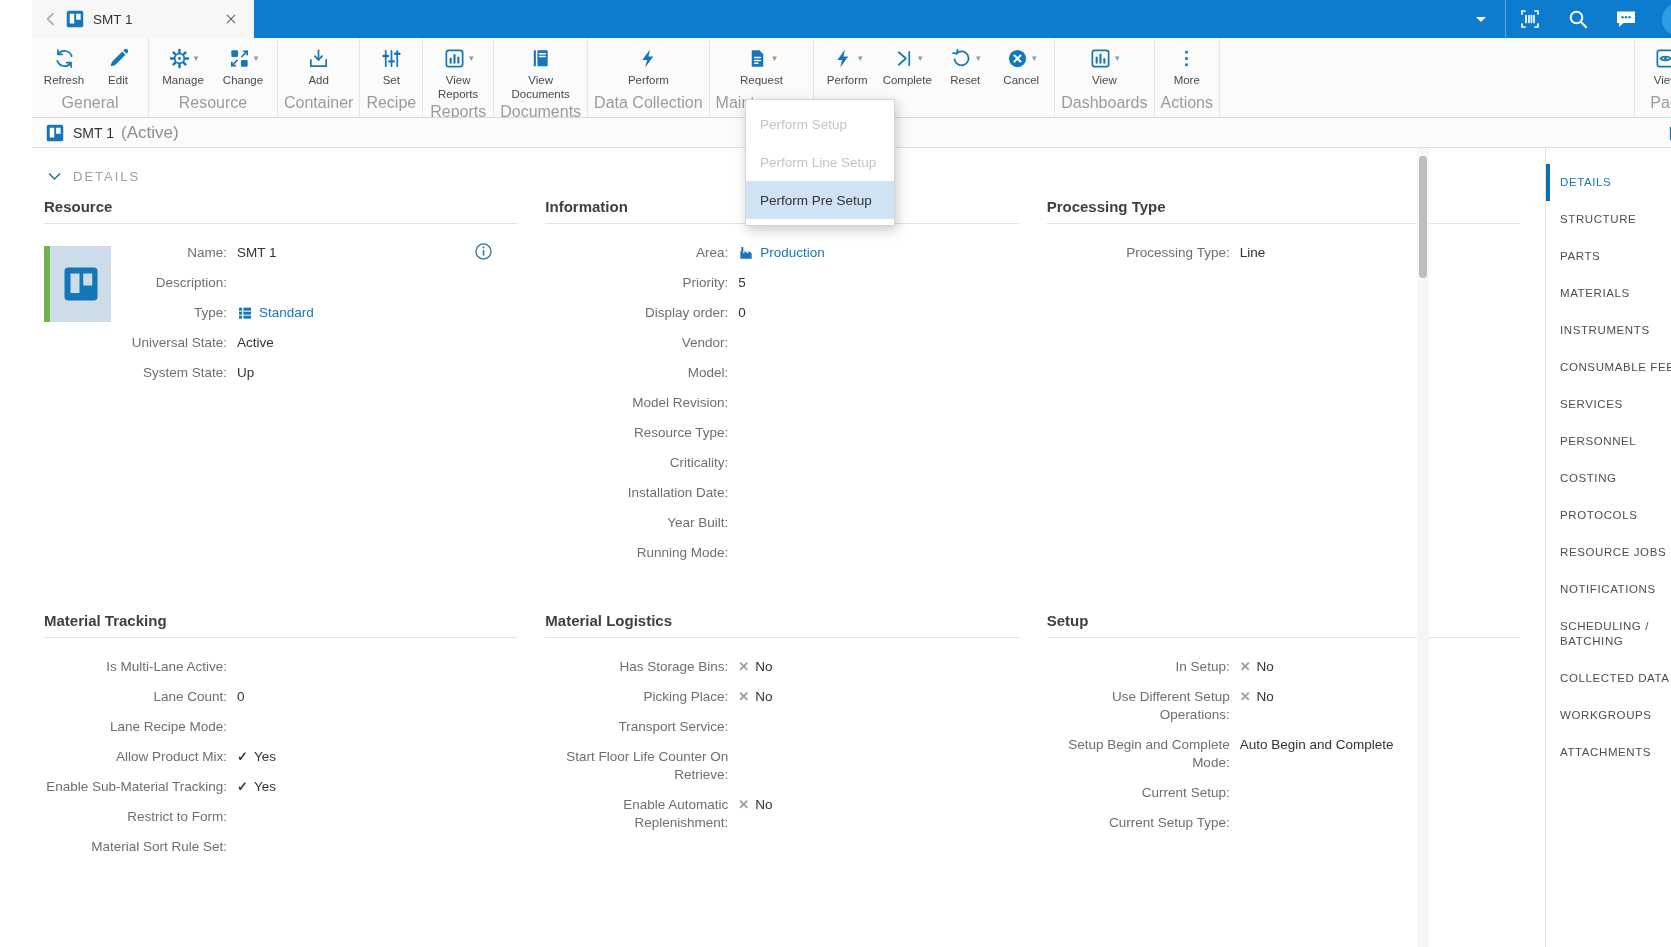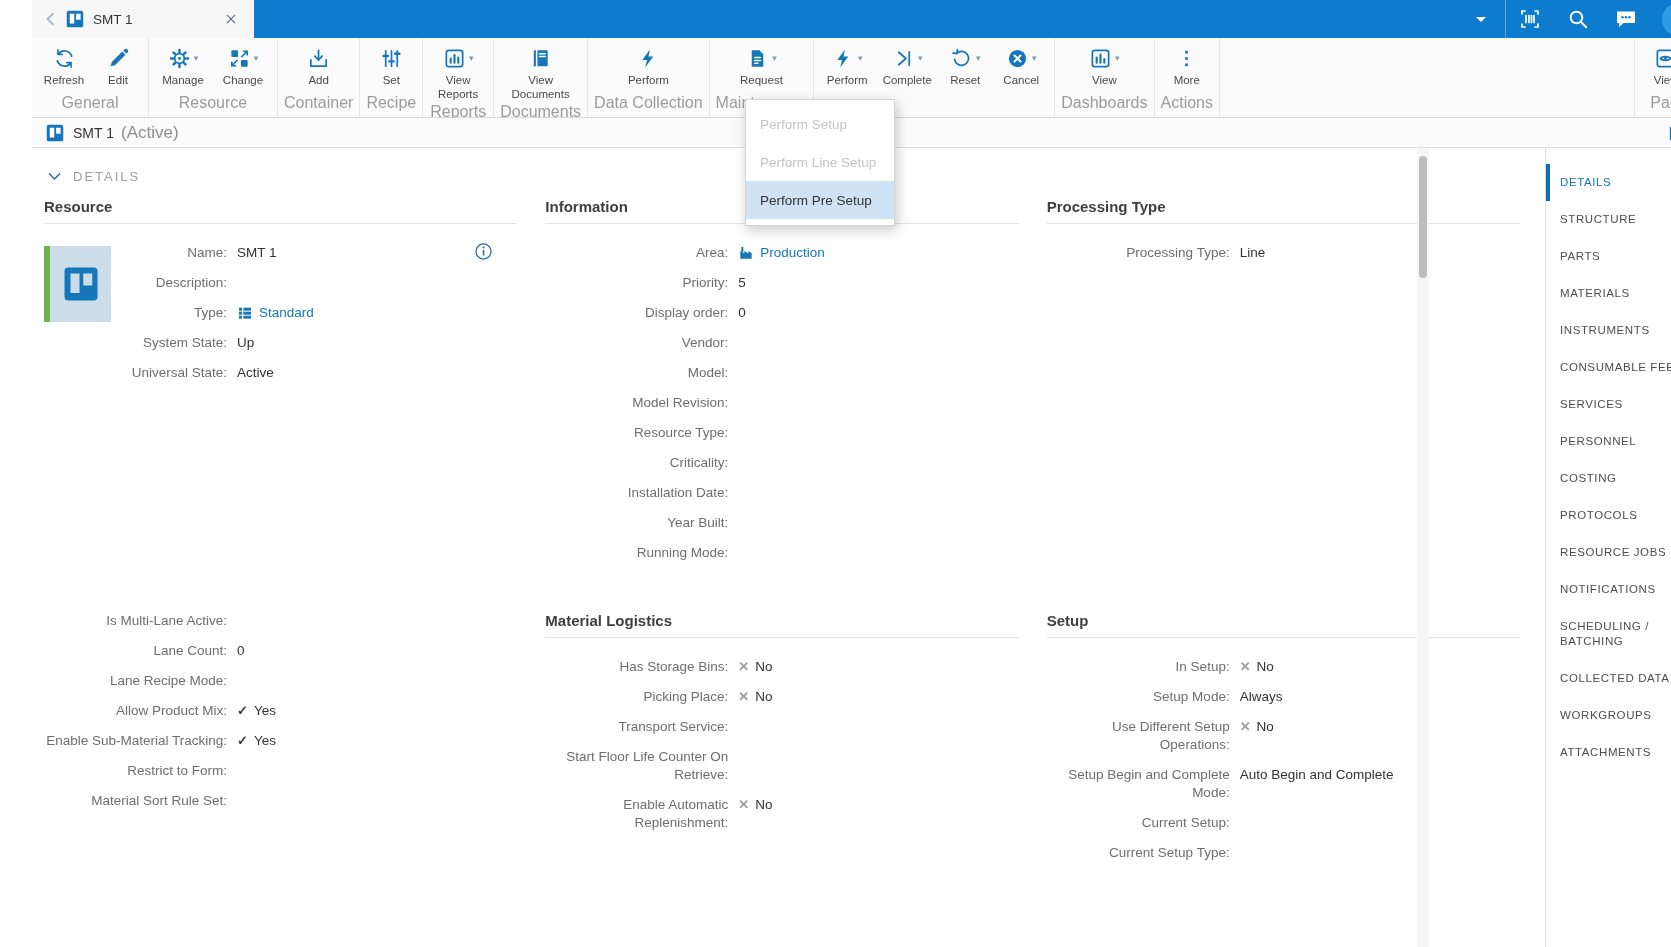--- a/index.html
+++ b/index.html
@@ -478,26 +478,26 @@
                   <rect x="3" y="10" width="4.5" height="4.5"></rect>
                   <rect x="9.5" y="10" width="11.5" height="4.5"></rect>
                   <rect x="3" y="16" width="4.5" height="4.5"></rect>
                   <rect x="9.5" y="16" width="11.5" height="4.5"></rect>
                 </g>
               </svg>
             <span>Standard</span>
           </span>
         </div>
         <div class="field">
+          <span class="f-label">Universal State:</span>
+          <span class="f-value">Active</span>
+        </div>
+        <div class="field">
           <span class="f-label">System State:</span>
           <span class="f-value">Up</span>
-        </div>
-        <div class="field">
-          <span class="f-label">Universal State:</span>
-          <span class="f-value">Active</span>
         </div>
       </div>
     </div>
 
     <div class="panel">
       <div class="panel-title">Information</div>
       <div class="field">
         <span class="f-label">Area:</span>
         <span class="f-value link">
           <svg class="val-icon" viewBox="0 0 24 24">
@@ -551,20 +551,21 @@
 
     <div class="panel">
       <div class="panel-title">Processing Type</div>
       <div class="field">
         <span class="f-label">Processing Type:</span>
         <span class="f-value">Line</span>
       </div>
     </div>
 
     <div class="panel">
+      <div class="panel-title">Material Tracking</div>
       <div class="field">
         <span class="f-label">Is Multi-Lane Active:</span>
         <span class="f-value"></span>
       </div>
       <div class="field">
         <span class="f-label">Lane Count:</span>
         <span class="f-value">0</span>
       </div>
       <div class="field">
         <span class="f-label">Lane Recipe Mode:</span>
@@ -628,24 +629,20 @@
     </div>
 
     <div class="panel">
       <div class="panel-title">Setup</div>
       <div class="field">
         <span class="f-label">In Setup:</span>
         <span class="f-value">
             <span class="vmark cross">✕</span>
             <span>No</span>
           </span>
-      </div>
-      <div class="field">
-        <span class="f-label">Setup Mode:</span>
-        <span class="f-value">Always</span>
       </div>
       <div class="field">
         <span class="f-label">Use Different Setup Operations:</span>
         <span class="f-value">
             <span class="vmark cross">✕</span>
             <span>No</span>
           </span>
       </div>
       <div class="field">
         <span class="f-label">Setup Begin and Complete Mode:</span>

